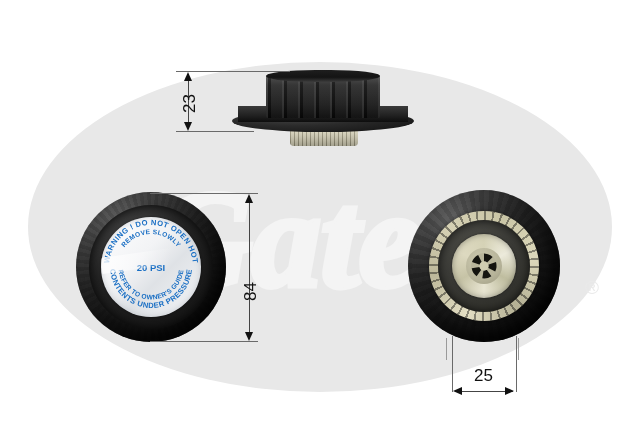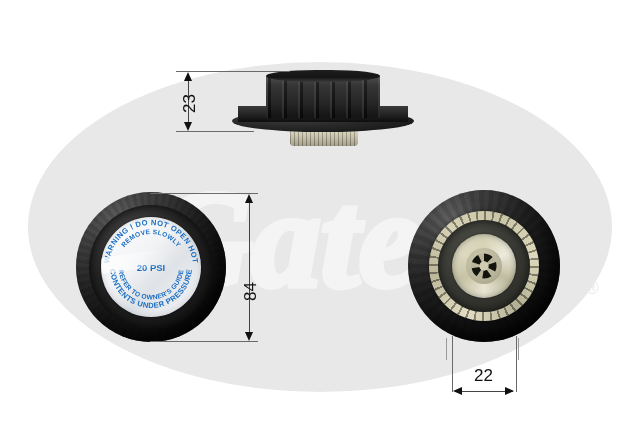--- a/index.html
+++ b/index.html
@@ -296,15 +296,15 @@
     </div>
     <div class="pin l"></div>
     <div class="pin r"></div>
   </div>
 
   <div class="ext-line ext-v" style="left:452px;top:336px;height:56px;"></div>
   <div class="ext-line ext-v" style="left:516px;top:336px;height:56px;"></div>
   <div class="dim-line dim-h" style="left:455px;top:391px;width:58px;"></div>
   <div class="arrow arr-left" style="left:453px;top:387px;"></div>
   <div class="arrow arr-right" style="left:505px;top:387px;"></div>
-  <div class="dim-label" style="left:474px;top:366px;">22</div>
+  <div class="dim-label" style="left:474px;top:366px;">25</div>
 
 </div>
 
 </body></html>

